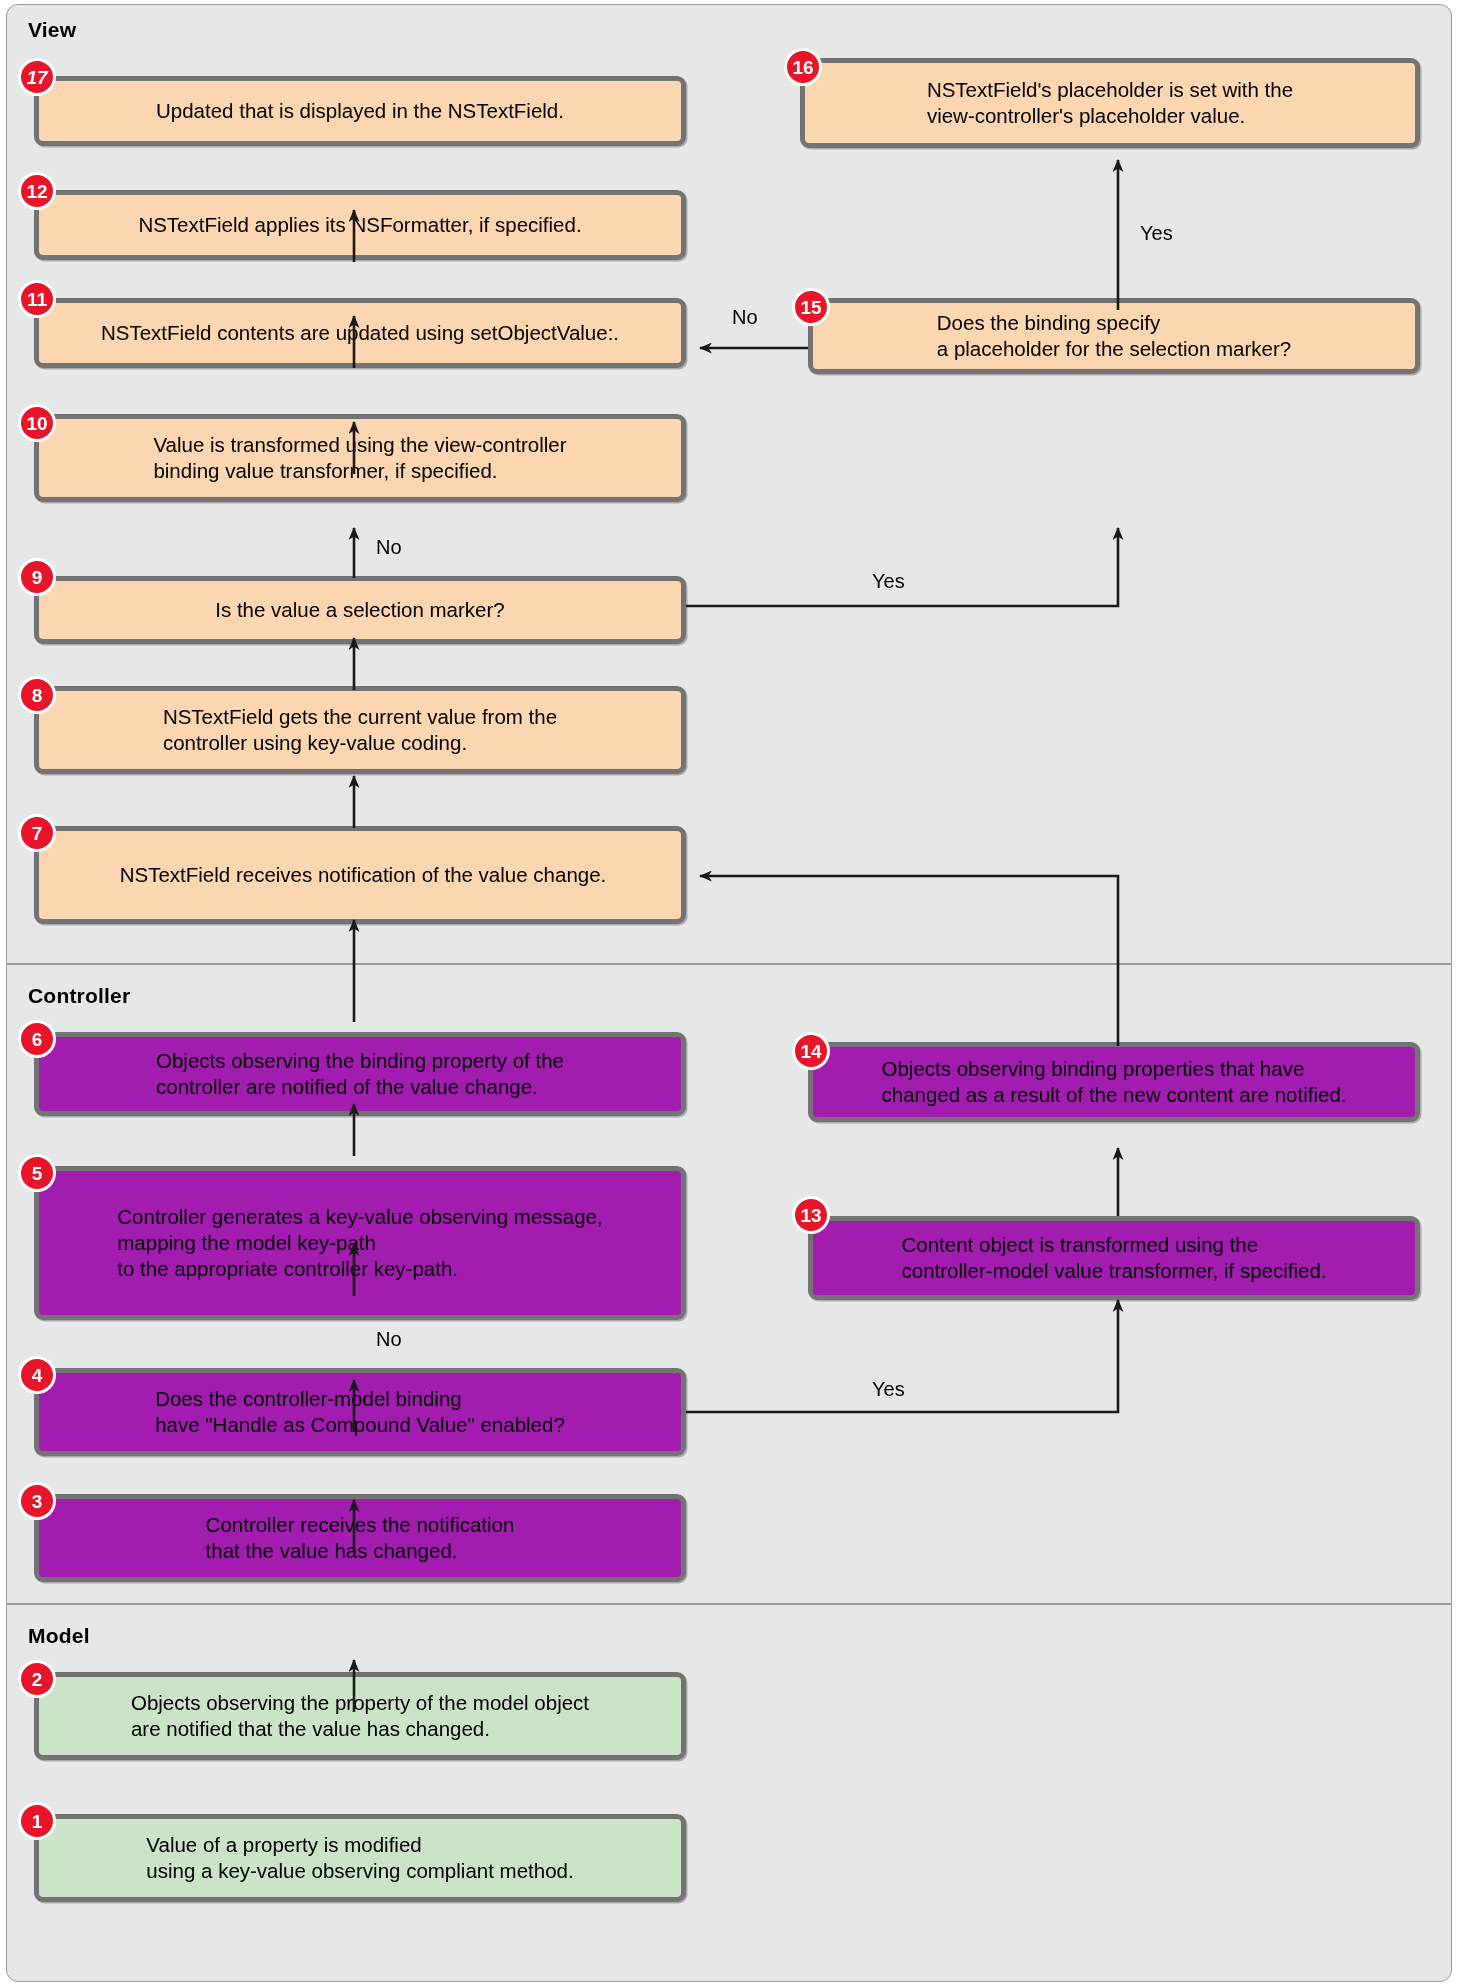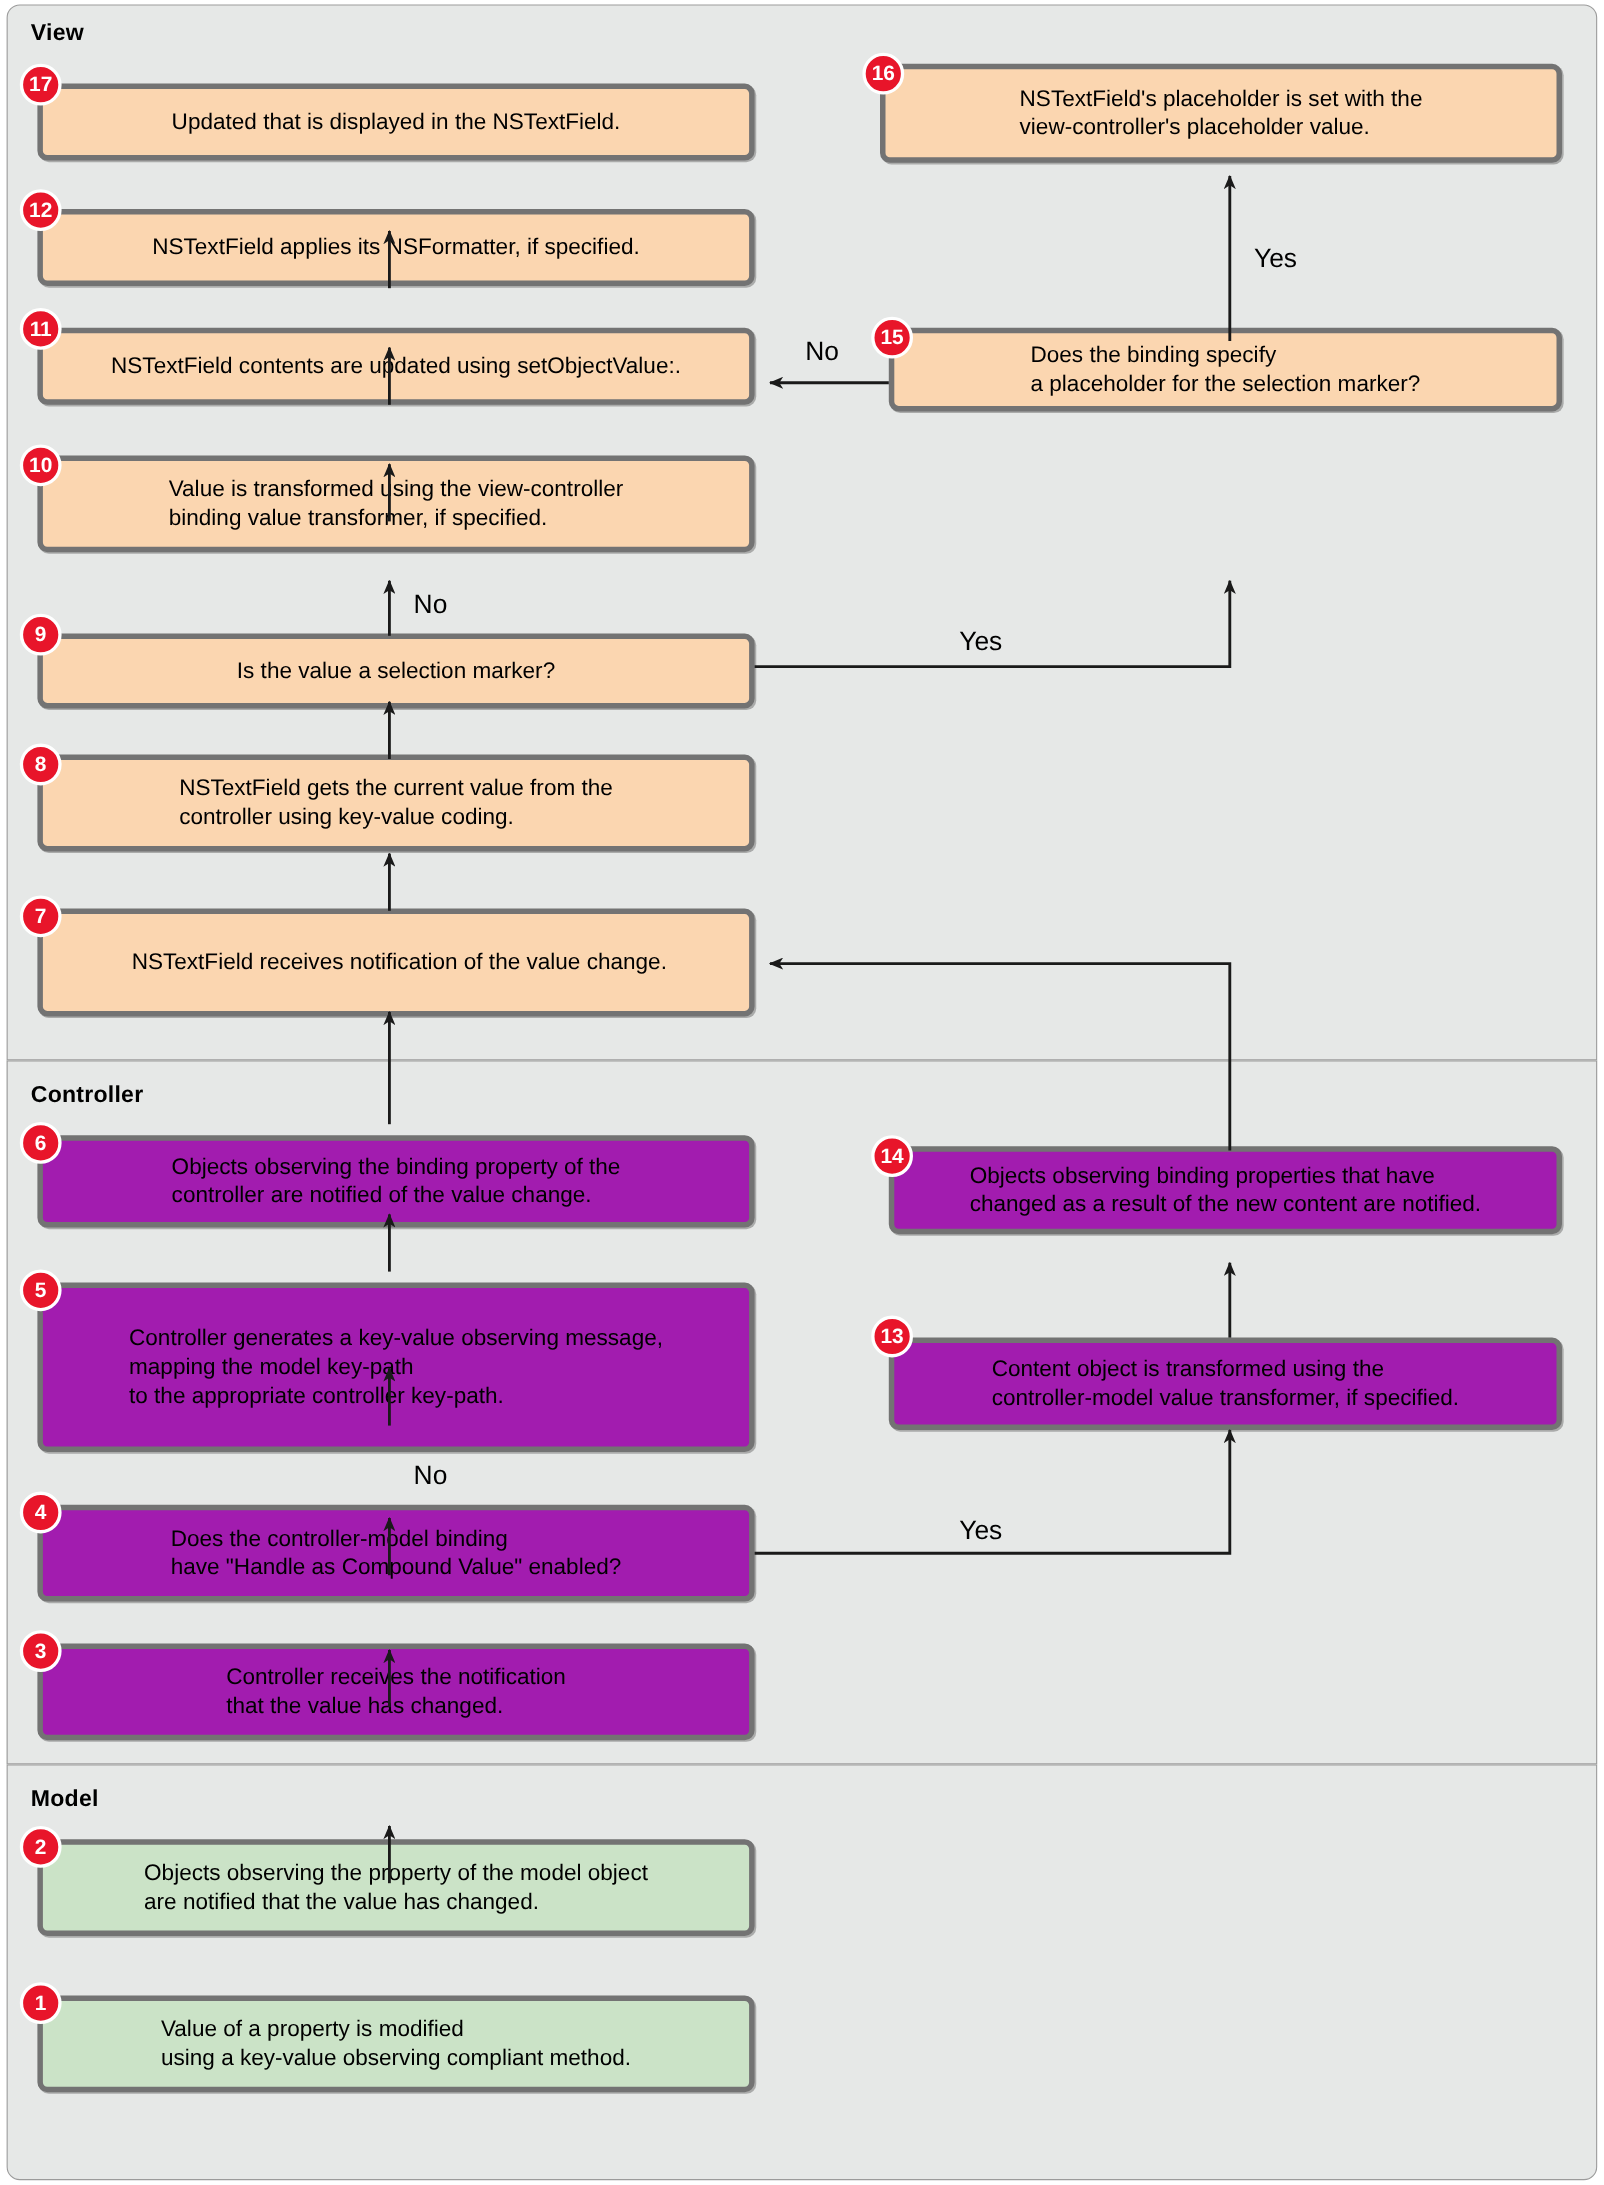--- a/index.html
+++ b/index.html
@@ -82,21 +82,21 @@
     font-size: 19px;
     font-weight: bold;
     display: flex;
     align-items: center;
     justify-content: center;
     z-index: 20;
     line-height: 1;
   }
   .edge-label {
     position: absolute;
-    font-size: 24px;
+    font-size: 20px;
     color: #000000;
     white-space: nowrap;
   }
   svg.wires {
     position: absolute;
     left: 0;
     top: 0;
     width: 1458px;
     height: 1986px;
     pointer-events: none;
@@ -159,21 +159,21 @@
     <polyline points="686,1412 1118,1412 1118,1300" fill="none" stroke="#1a1a1a" stroke-width="2.6" marker-end="url(#arrowHead)"></polyline>
 
     <line x1="1118" y1="1216" x2="1118" y2="1148" stroke="#1a1a1a" stroke-width="2.6" marker-end="url(#arrowHead)"></line>
 
     <polyline points="1118,1046 1118,876 700,876" fill="none" stroke="#1a1a1a" stroke-width="2.6" marker-end="url(#arrowHead)"></polyline>
   </svg>
 
   <div class="box orange" style="left:34px; top:76px; width:652px; height:70px;">
     <span>Updated that is displayed in the NSTextField.</span>
   </div>
-  <div class="badge" style="left:18px; top:58px;">17</div>
+  <div class="badge" style="left:18px; top:58px;font-style:italic;">17</div>
 
   <div class="box orange" style="left:800px; top:58px; width:620px; height:90px;">
     <span>NSTextField's placeholder is set with the<br>view-controller's placeholder value.</span>
   </div>
   <div class="badge" style="left:784px; top:48px;">16</div>
 
   <div class="box orange" style="left:34px; top:190px; width:652px; height:70px;">
     <span>NSTextField applies its NSFormatter, if specified.</span>
   </div>
   <div class="badge" style="left:18px; top:172px;">12</div>

